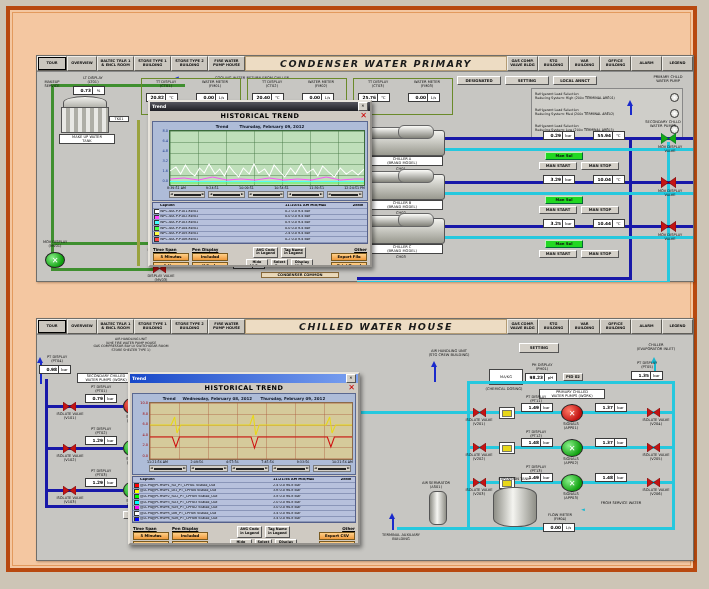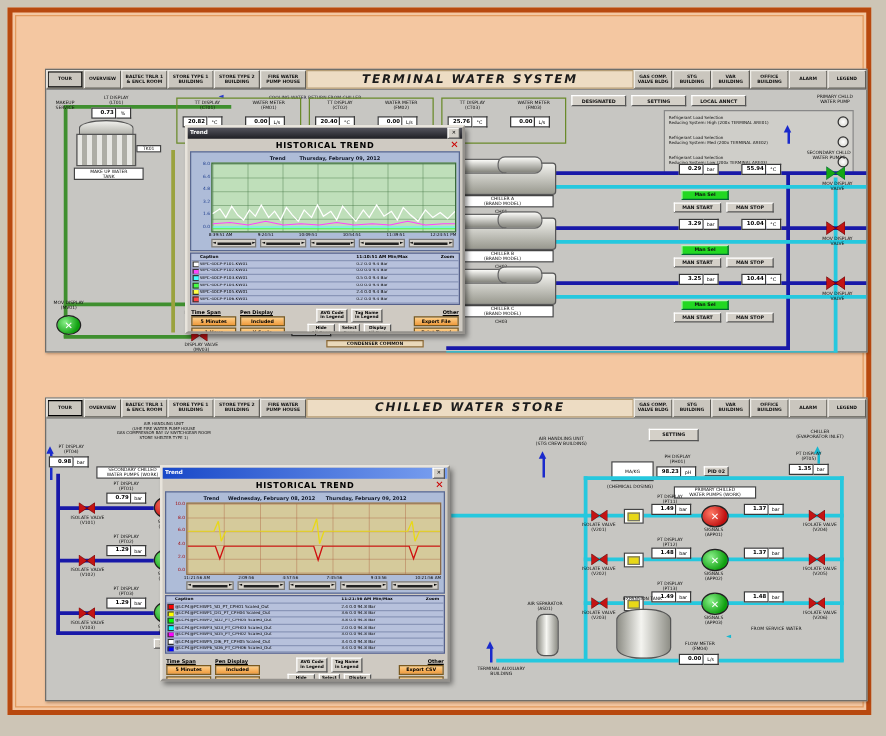--- a/index.html
+++ b/index.html
@@ -102,21 +102,21 @@
           <div class="tbtn">OVERVIEW</div>
           <div class="tbtn">BALTEC TRLR 1
 &amp; ENCL ROOM</div>
           <div class="tbtn">STORE TYPE 1
 BUILDING</div>
           <div class="tbtn">STORE TYPE 2
 BUILDING</div>
           <div class="tbtn">FIRE WATER
 PUMP HOUSE</div>
       </div>
-      <div class="ttl">TERMINAL WATER SYSTEM</div>
+      <div class="ttl">CONDENSER WATER PRIMARY</div>
       <div class="navR">
         <div class="tbtn">GAS COMP.
 VALVE BLDG</div>
           <div class="tbtn">STG
 BUILDING</div>
           <div class="tbtn">VAR
 BUILDING</div>
           <div class="tbtn">OFFICE
 BUILDING</div>
           <div class="tbtn">ALARM</div>
@@ -441,21 +441,21 @@
           <div class="tbtn">OVERVIEW</div>
           <div class="tbtn">BALTEC TRLR 1
 &amp; ENCL ROOM</div>
           <div class="tbtn">STORE TYPE 1
 BUILDING</div>
           <div class="tbtn">STORE TYPE 2
 BUILDING</div>
           <div class="tbtn">FIRE WATER
 PUMP HOUSE</div>
       </div>
-      <div class="ttl">CHILLED WATER STORE</div>
+      <div class="ttl">CHILLED WATER HOUSE</div>
       <div class="navR">
         <div class="tbtn">GAS COMP.
 VALVE BLDG</div>
           <div class="tbtn">STG
 BUILDING</div>
           <div class="tbtn">VAR
 BUILDING</div>
           <div class="tbtn">OFFICE
 BUILDING</div>
           <div class="tbtn">ALARM</div>

